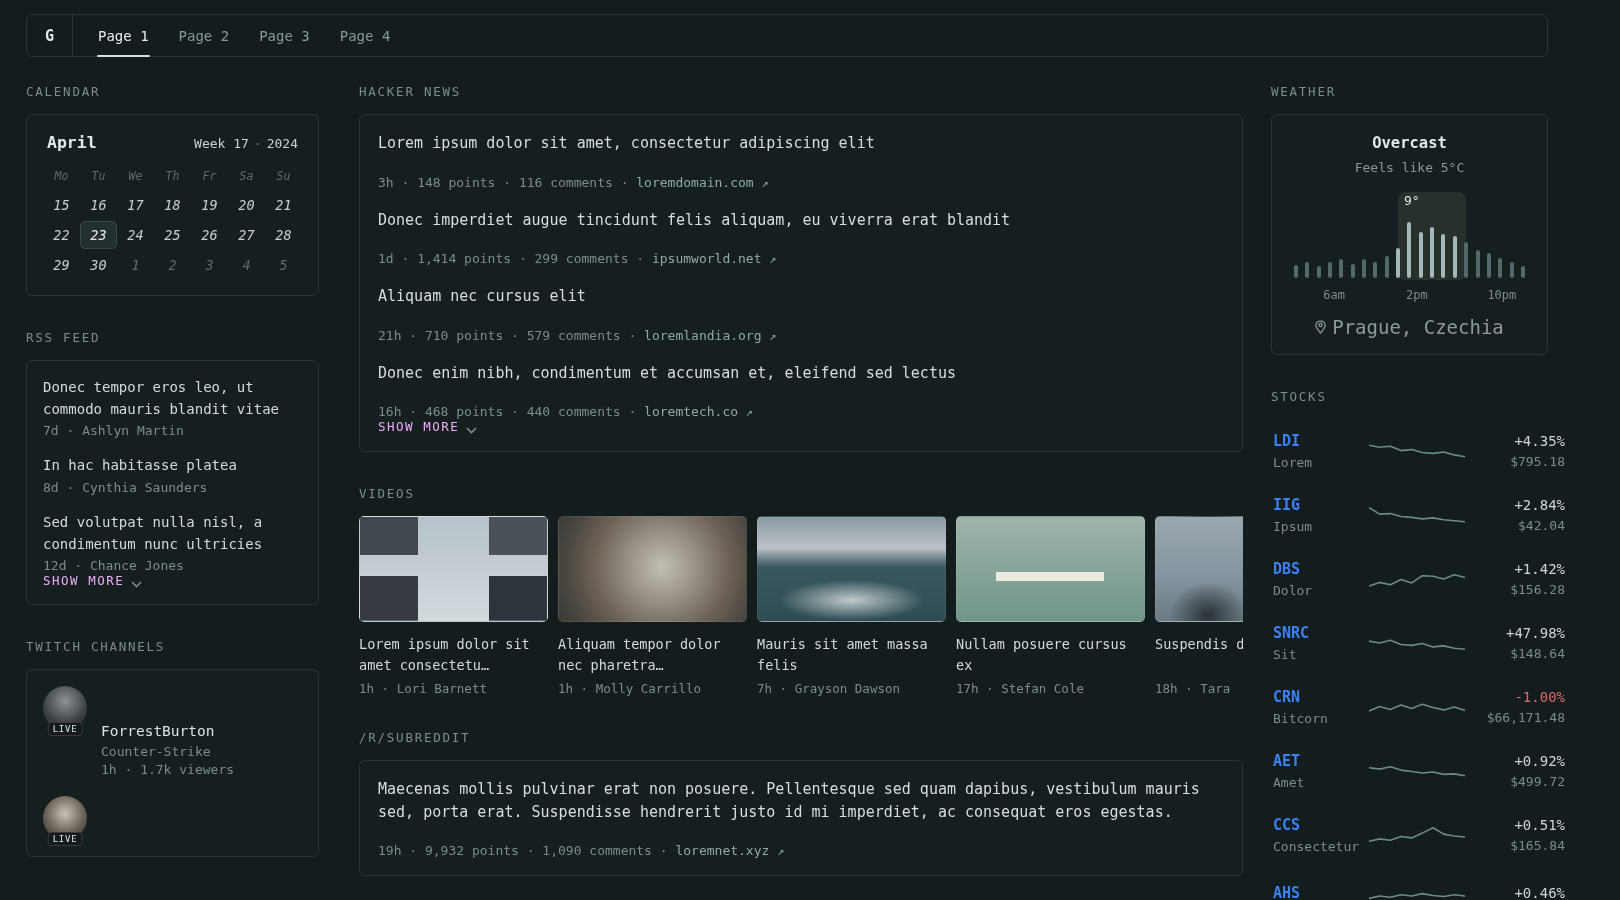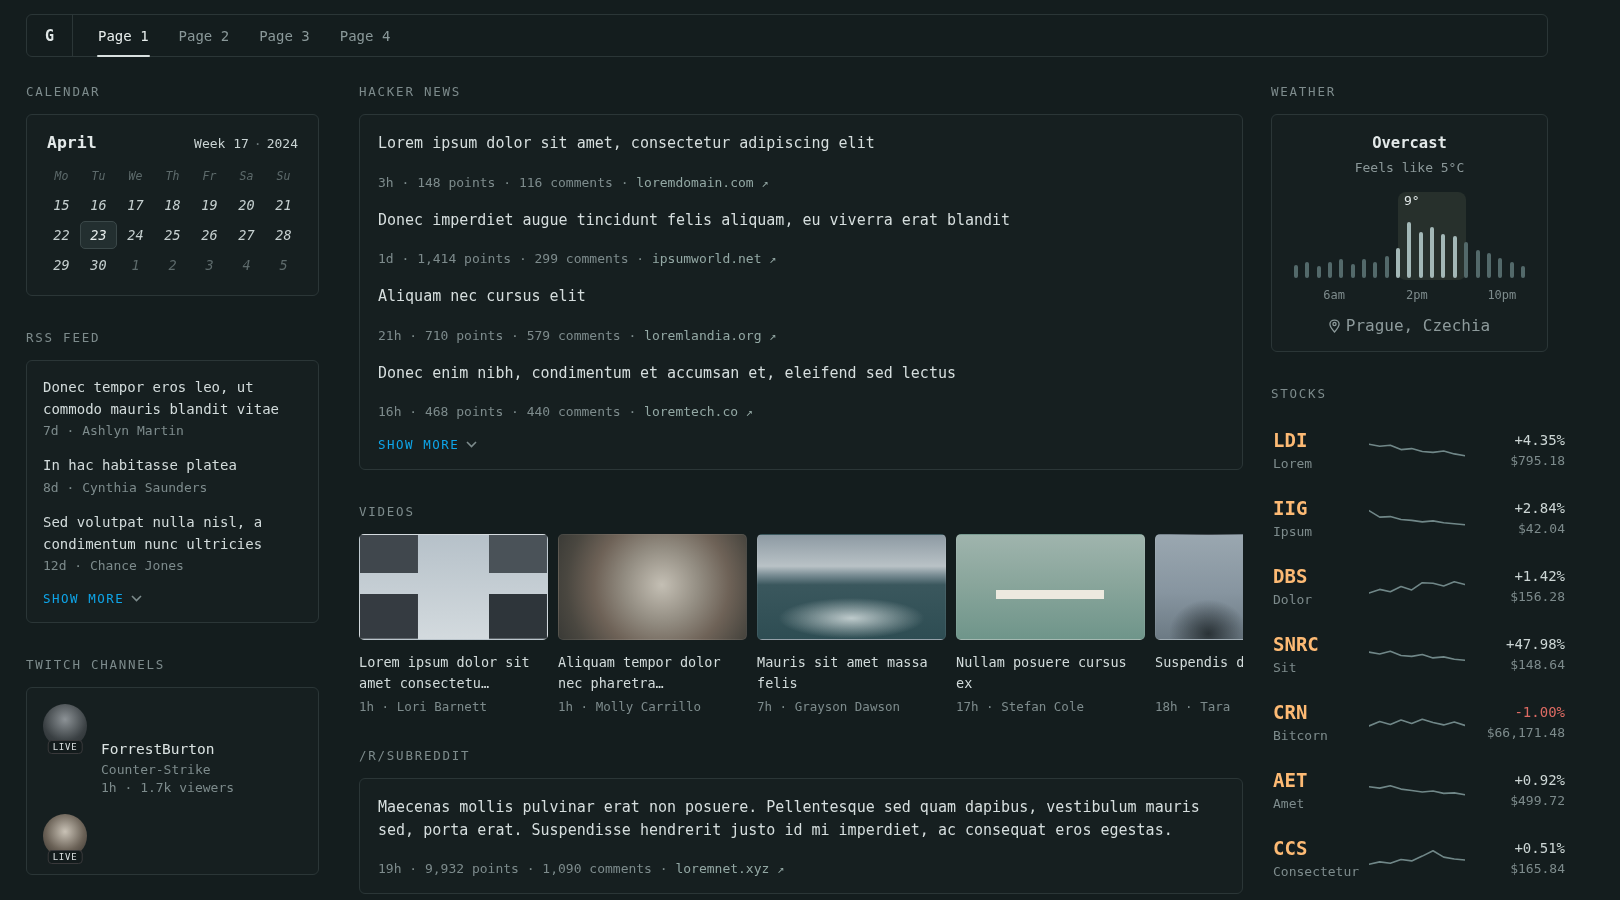--- a/index.html
+++ b/index.html
@@ -43,22 +43,22 @@
   .dow { font-size:11.5px; color:#5d6a6b; }
   .cal-days { margin-top:8px; row-gap:2px; }
   .day { font-size:13.5px; color:#c6d0d0; padding:5px 0; border:1px solid transparent; border-radius:5px; }
   .day.out { color:#5d6a6b; }
   .day.selected { background:#232f30; border-color:#3b4849; color:#e7edec; }
 
   
   .feed-item + .feed-item { margin-top:17px; }
   .feed-title { font-size:14px; line-height:1.55; color:#d3dcdc; cursor:pointer; }
   .feed-meta { font-size:13px; color:#7d8b8c; margin-top:3px; }
-  .show-more { display:flex; align-items:center; gap:7px; margin-top:18px;
-               font-size:12.5px; letter-spacing:.12em; color:#0ea5e9; cursor:pointer; }
+  .show-more { display:flex; align-items:flex-end; gap:7px; 
+               font-size:12.5px; letter-spacing:.12em; color:#f0abfc; cursor:pointer; }
   .chev { width:11px; height:7px; stroke:#7d8b8c; fill:none; stroke-width:1.6; }
 
   
   .channel { display:flex; gap:14px; align-items:flex-start; }
   .channel + .channel { margin-top:19px; }
   .avatar { position:relative; width:44px; height:44px; flex:none; }
   .avatar-img { width:44px; height:44px; border-radius:50%; }
   .av-1 { background:radial-gradient(circle at 50% 35%, #8c9296 0%, #3a4043 60%, #23282b 100%); }
   .av-2 { background:radial-gradient(circle at 50% 40%, #c9c2b6 0%, #6b6257 55%, #2e2a26 100%); }
   .av-3 { background:radial-gradient(circle at 50% 40%, #d8d4ca 0%, #8a857b 60%, #4a463f 100%); }
@@ -110,28 +110,28 @@
             background:rgba(200,209,160,.10); border-radius:8px; }
   .w-temp { position:absolute; top:1px; left:51%; transform:translateX(-50%);
             font-size:13px; color:#e0e7e7; }
   .w-bars { position:absolute; left:0; right:0; bottom:2px; height:58px;
             display:flex; align-items:flex-end; justify-content:space-between; }
   .wbar { width:4px; border-radius:2px; background:#53696a; }
   .wbar.lit { background:#a3b8b7; }
   .w-times { position:relative; height:15px; margin-top:8px; }
   .w-time { position:absolute; transform:translateX(-50%); font-size:12px; color:#7d8b8c; }
   .w-t0 { left:19%; } .w-t1 { left:53%; } .w-t2 { left:88%; }
-  .w-loc { margin-top:13px; font-size:16px; color:#8d9a9b;
+  .w-loc { margin-top:13px; font-size:19px; color:#8d9a9b;
            display:flex; justify-content:center; align-items:center; gap:6px; }
   .pin { width:11px; height:14px; stroke:#8d9a9b; fill:none; stroke-width:1.4; }
 
   
   .stock { display:flex; align-items:center; padding:13px 2px; cursor:pointer; }
   .stock-info { width:96px; flex:none; }
-  .stock-sym { font-size:19px; font-weight:700; color:#fdba74; }
+  .stock-sym { font-size:15px; font-weight:700; color:#3b82f6; }
   .stock-name { font-size:13px; color:#7d8b8c; margin-top:5px; }
   .stock-sparkwrap { flex:1; display:flex; justify-content:center; }
   .spark { width:96px; height:30px; stroke:#7b9394; fill:none; stroke-width:1.6;
            stroke-linejoin:round; stroke-linecap:round; opacity:.9; }
   .stock-right { width:100px; flex:none; text-align:right; }
   .stock-change { font-size:14px; color:#ccd6d5; }
   .stock-change.neg { color:#de6b63; }
   .stock-price { font-size:13px; color:#7d8b8c; margin-top:5px; }
 </style>
 </head>

